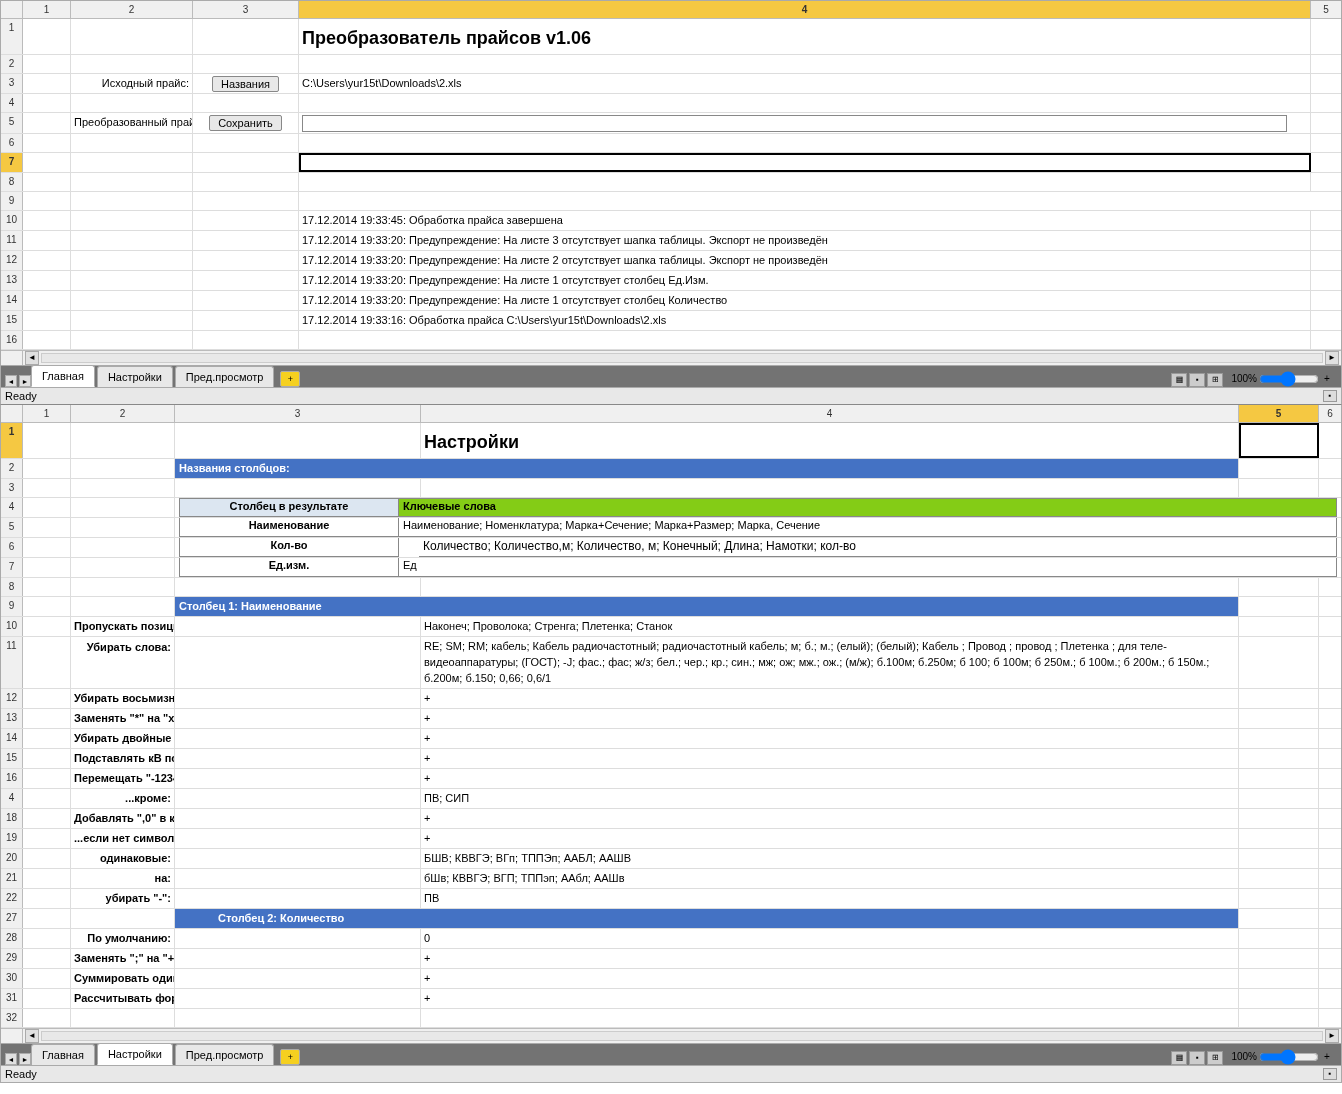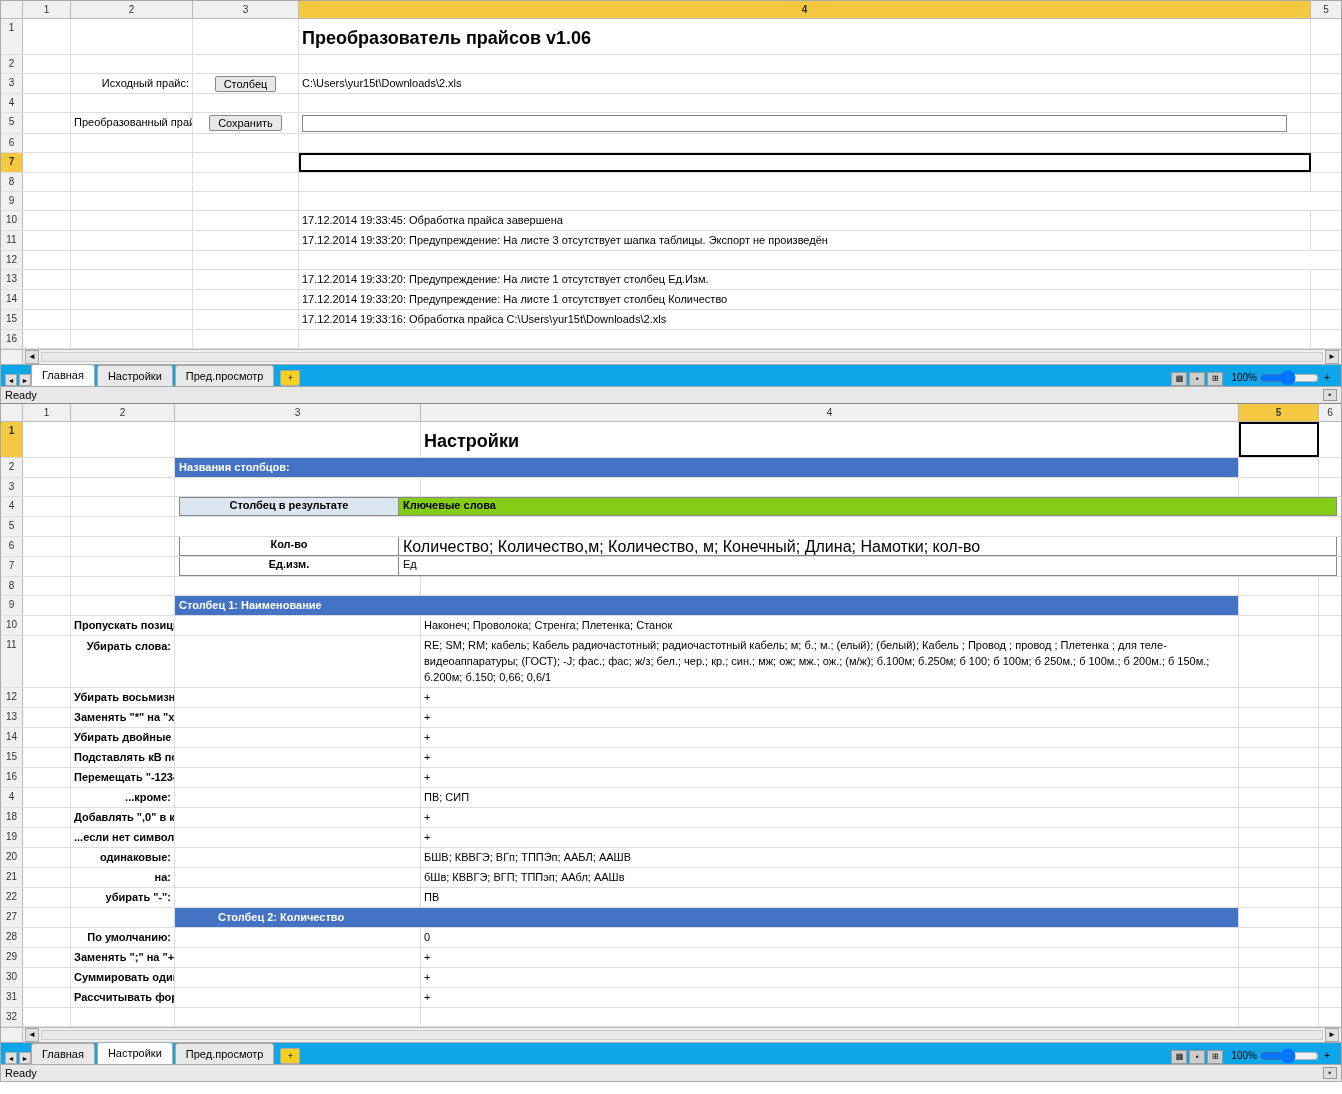--- a/index.html
+++ b/index.html
@@ -131,21 +131,21 @@
       background: #4472c4;
       color: #fff;
       font-weight: bold;
       padding: 1px 4px;
     }
 
     
     .tab-bar {
       display: flex;
       align-items: flex-end;
-      background: #0ea5e9;
+      background: #737373;
       border-top: 1px solid #aaa;
       height: 22px;
       padding-left: 4px;
     }
 
     .tab {
       background: #e8e8e8;
       border: 1px solid #aaa;
       border-bottom: none;
       padding: 2px 10px;
@@ -255,21 +255,21 @@
       <div class="cell top-col3"></div>
       <div class="cell top-col4"></div>
       <div class="cell top-col5"></div>
     </div>
 
     <div class="sheet-row">
       <div class="row-num">3</div>
       <div class="cell top-col1"></div>
       <div class="cell top-col2 right-align">Исходный прайс:</div>
       <div class="cell top-col3 center">
-        <button class="btn">Столбец</button>
+        <button class="btn">Названия</button>
       </div>
       <div class="cell top-col4">
         <span>C:\Users\yur15t\Downloads\2.xls</span>
       </div>
       <div class="cell top-col5"></div>
     </div>
 
     <div class="sheet-row">
       <div class="row-num">4</div>
       <div class="cell top-col1"></div>
@@ -343,20 +343,21 @@
       <div class="cell top-col3"></div>
       <div class="cell top-col4">17.12.2014 19:33:20:  Предупреждение: На листе   3 отсутствует шапка таблицы.  Экспорт не произведён</div>
       <div class="cell top-col5"></div>
     </div>
 
     <div class="sheet-row">
       <div class="row-num">12</div>
       <div class="cell top-col1"></div>
       <div class="cell top-col2"></div>
       <div class="cell top-col3"></div>
+      <div class="cell top-col4">17.12.2014 19:33:20:  Предупреждение: На листе   2 отсутствует шапка таблицы.  Экспорт не произведён</div>
       <div class="cell top-col5"></div>
     </div>
 
     <div class="sheet-row">
       <div class="row-num">13</div>
       <div class="cell top-col1"></div>
       <div class="cell top-col2"></div>
       <div class="cell top-col3"></div>
       <div class="cell top-col4">17.12.2014 19:33:20:  Предупреждение: На листе   1 отсутствует столбец Ед.Изм.</div>
       <div class="cell top-col5"></div>
@@ -477,29 +478,33 @@
       <div style="flex:1; padding:0 4px; display:flex;">
         <div style="border:1px solid #888; background:#dce6f1; text-align:center; font-weight:bold; font-size:11px; width:220px; padding:1px 4px;">Столбец в результате</div>
         <div style="border:1px solid #888; border-left:none; background:#84cc16; text-align:left; font-weight:bold; font-size:11px; flex:1; padding:1px 4px;">Ключевые слова</div>
       </div>
     </div>
 
     <div class="sheet-row" style="height:20px;">
       <div class="row-num">5</div>
       <div class="cell bot-col1"></div>
       <div class="cell bot-col2"></div>
+      <div style="flex:1; padding:0 4px; display:flex;">
+        <div style="border:1px solid #888; border-top:none; text-align:center; font-weight:bold; font-size:11px; width:220px; padding:1px 4px;">Наименование</div>
+        <div style="border:1px solid #888; border-left:none; border-top:none; text-align:left; font-size:11px; flex:1; padding:1px 4px;">Наименование; Номенклатура; Марка+Сечение; Марка+Размер; Марка, Сечение</div>
+      </div>
     </div>
 
     <div class="sheet-row" style="height:20px;">
       <div class="row-num">6</div>
       <div class="cell bot-col1"></div>
       <div class="cell bot-col2"></div>
       <div style="flex:1; padding:0 4px; display:flex;">
         <div style="border:1px solid #888; border-top:none; text-align:center; font-weight:bold; font-size:11px; width:220px; padding:1px 4px;">Кол-во</div>
-        <div style="border:1px solid #888; border-left:none; border-top:none; text-align:left; font-size:16px; flex:1; padding:1px 4px;">Количество; Количество,м; Количество, м; Конечный; Длина; Намотки; кол-во</div>
+        <div style="border:1px solid #888; border-left:none; border-top:none; text-align:left; font-size:12px; flex:1; padding:1px 4px;margin-left:20px;">Количество; Количество,м; Количество, м; Конечный; Длина; Намотки; кол-во</div>
       </div>
     </div>
 
     <div class="sheet-row" style="height:20px;">
       <div class="row-num">7</div>
       <div class="cell bot-col1"></div>
       <div class="cell bot-col2"></div>
       <div style="flex:1; padding:0 4px; display:flex;">
         <div style="border:1px solid #888; border-top:none; text-align:center; font-weight:bold; font-size:11px; width:220px; padding:1px 4px;">Ед.изм.</div>
         <div style="border:1px solid #888; border-left:none; border-top:none; text-align:left; font-size:11px; flex:1; padding:1px 4px;">Ед</div>

